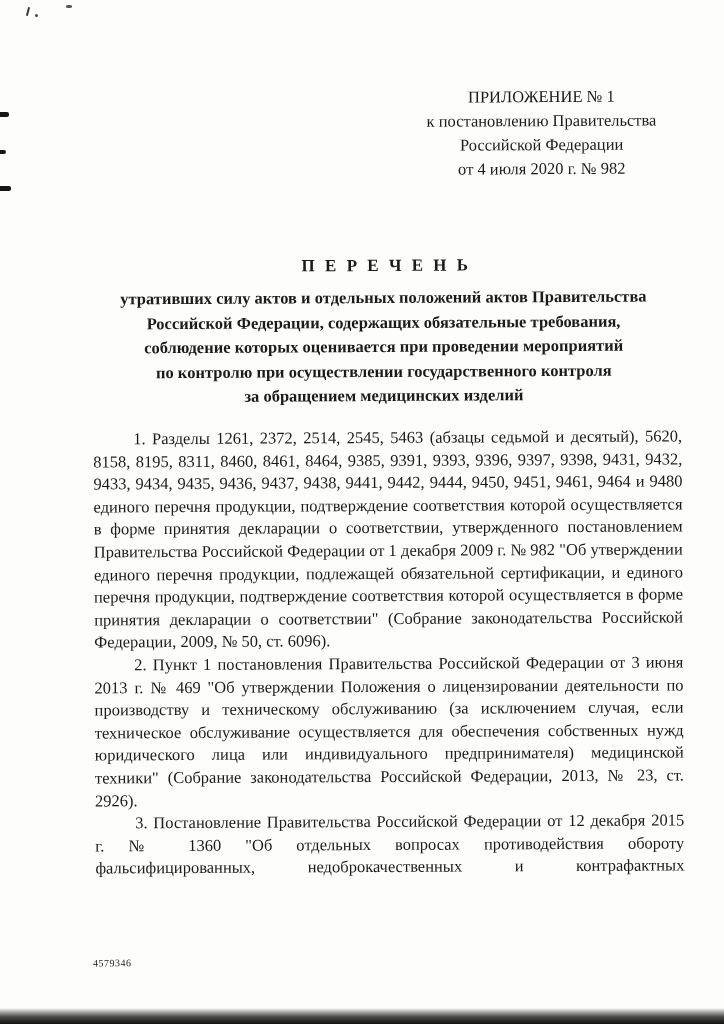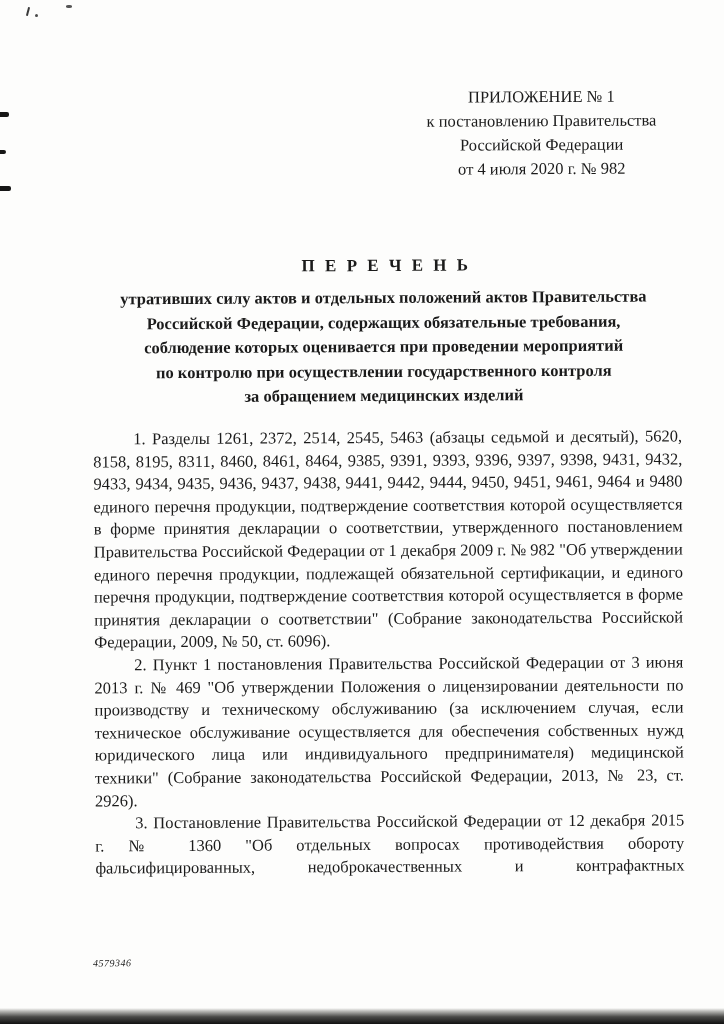--- a/index.html
+++ b/index.html
@@ -70,21 +70,20 @@
   .doc-body p.continued {
     text-align-last: justify;
   }
   .doc-footer {
     position: absolute;
     top: 956px;
     left: 90px;
     font-size: 10px;
     letter-spacing: 0.5px;
     color: #222;
-    font-style: italic;
   }
   
   .artifact { position: absolute; background: #161616; }
   .noise-tick-1 { left: 27px; top: 7px; width: 2px; height: 9px; transform: rotate(14deg); background: #3a3a3a; }
   .noise-dot-1  { left: 35px; top: 14px; width: 3px; height: 3px; border-radius: 50%; background: #4a4a4a; }
   .noise-quote  { left: 66px; top: 5px; width: 6px; height: 3px; border-radius: 40%; background: #555; }
   .edge-mark-1  { left: 0; top: 112px; width: 9px;  height: 5px; border-radius: 0 2px 2px 0; }
   .edge-mark-2  { left: 0; top: 150px; width: 6px;  height: 4px; border-radius: 0 2px 2px 0; }
   .edge-mark-3  { left: 0; top: 186px; width: 11px; height: 5px; border-radius: 0 2px 2px 0; }
   .bottom-shadow {

